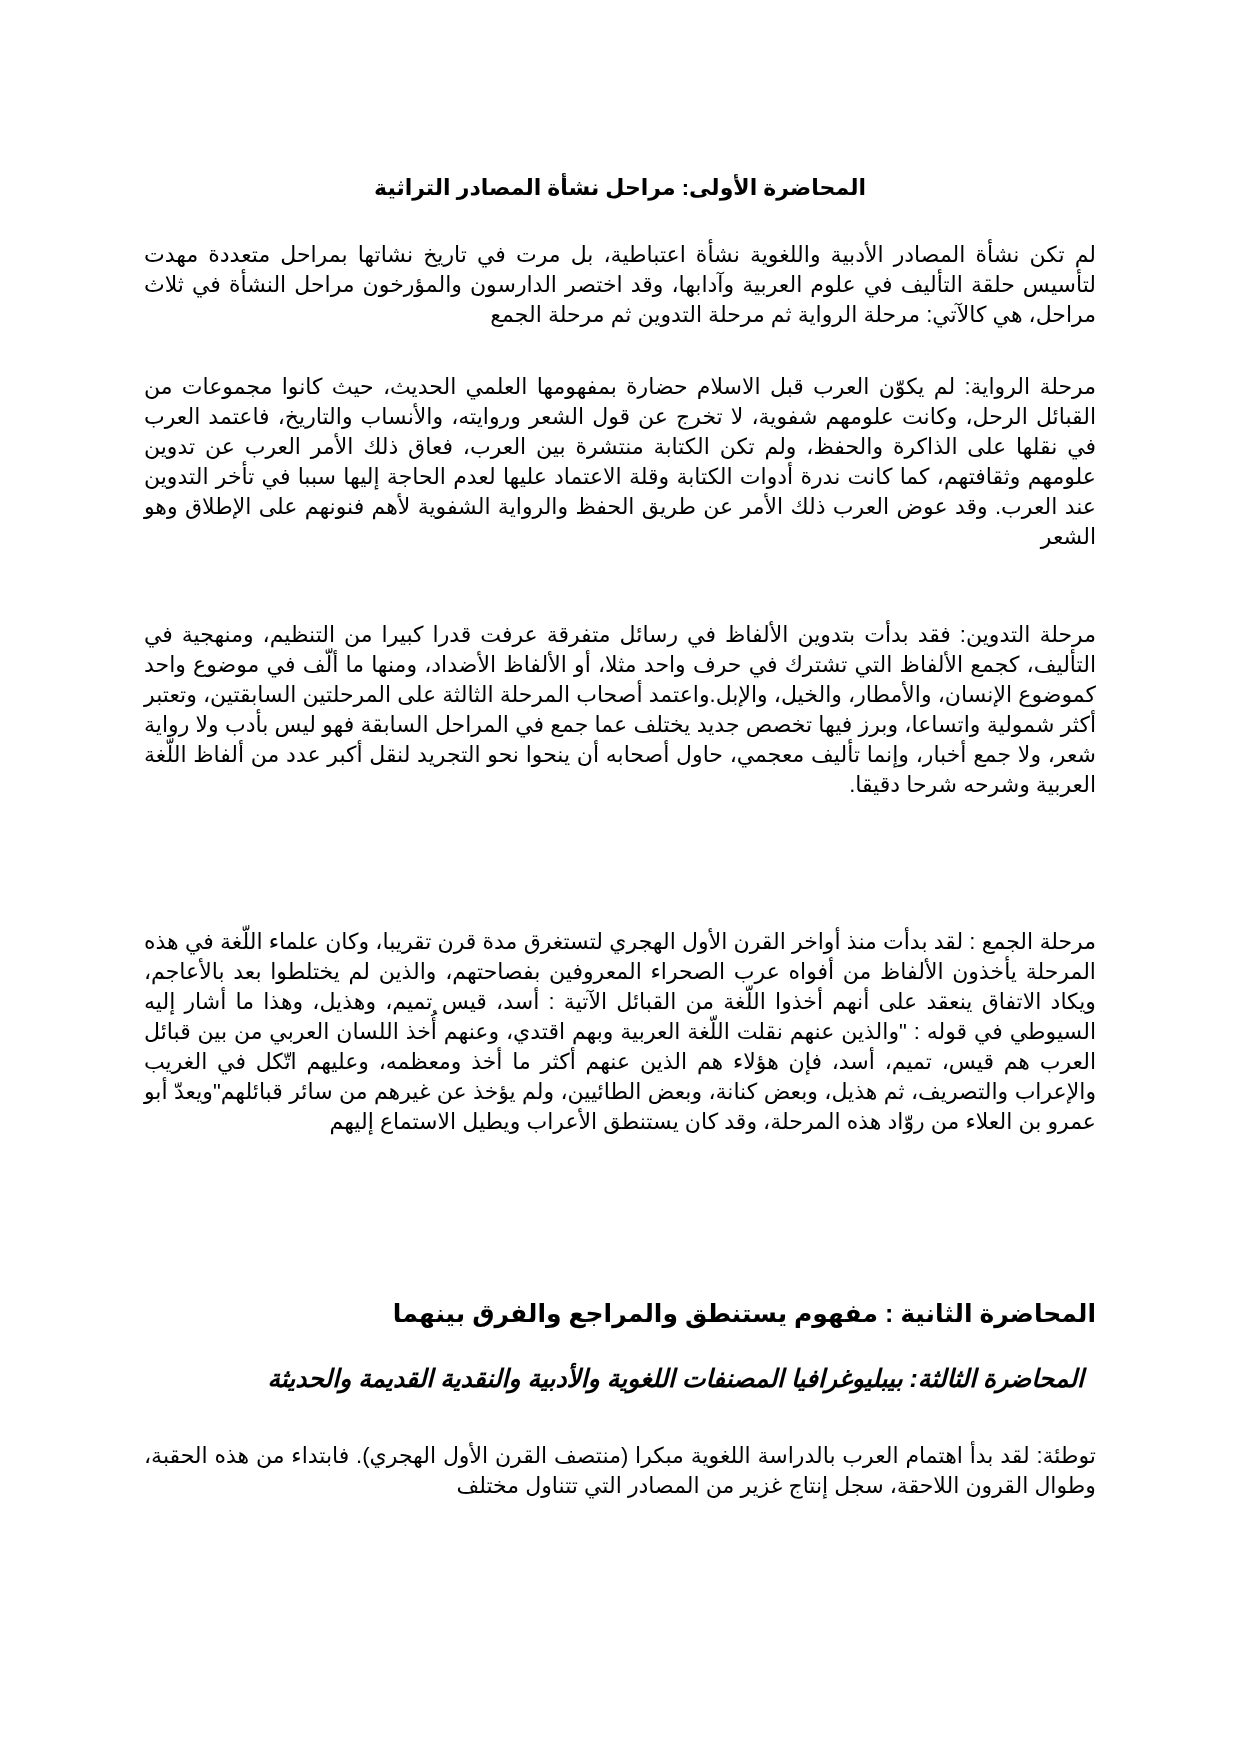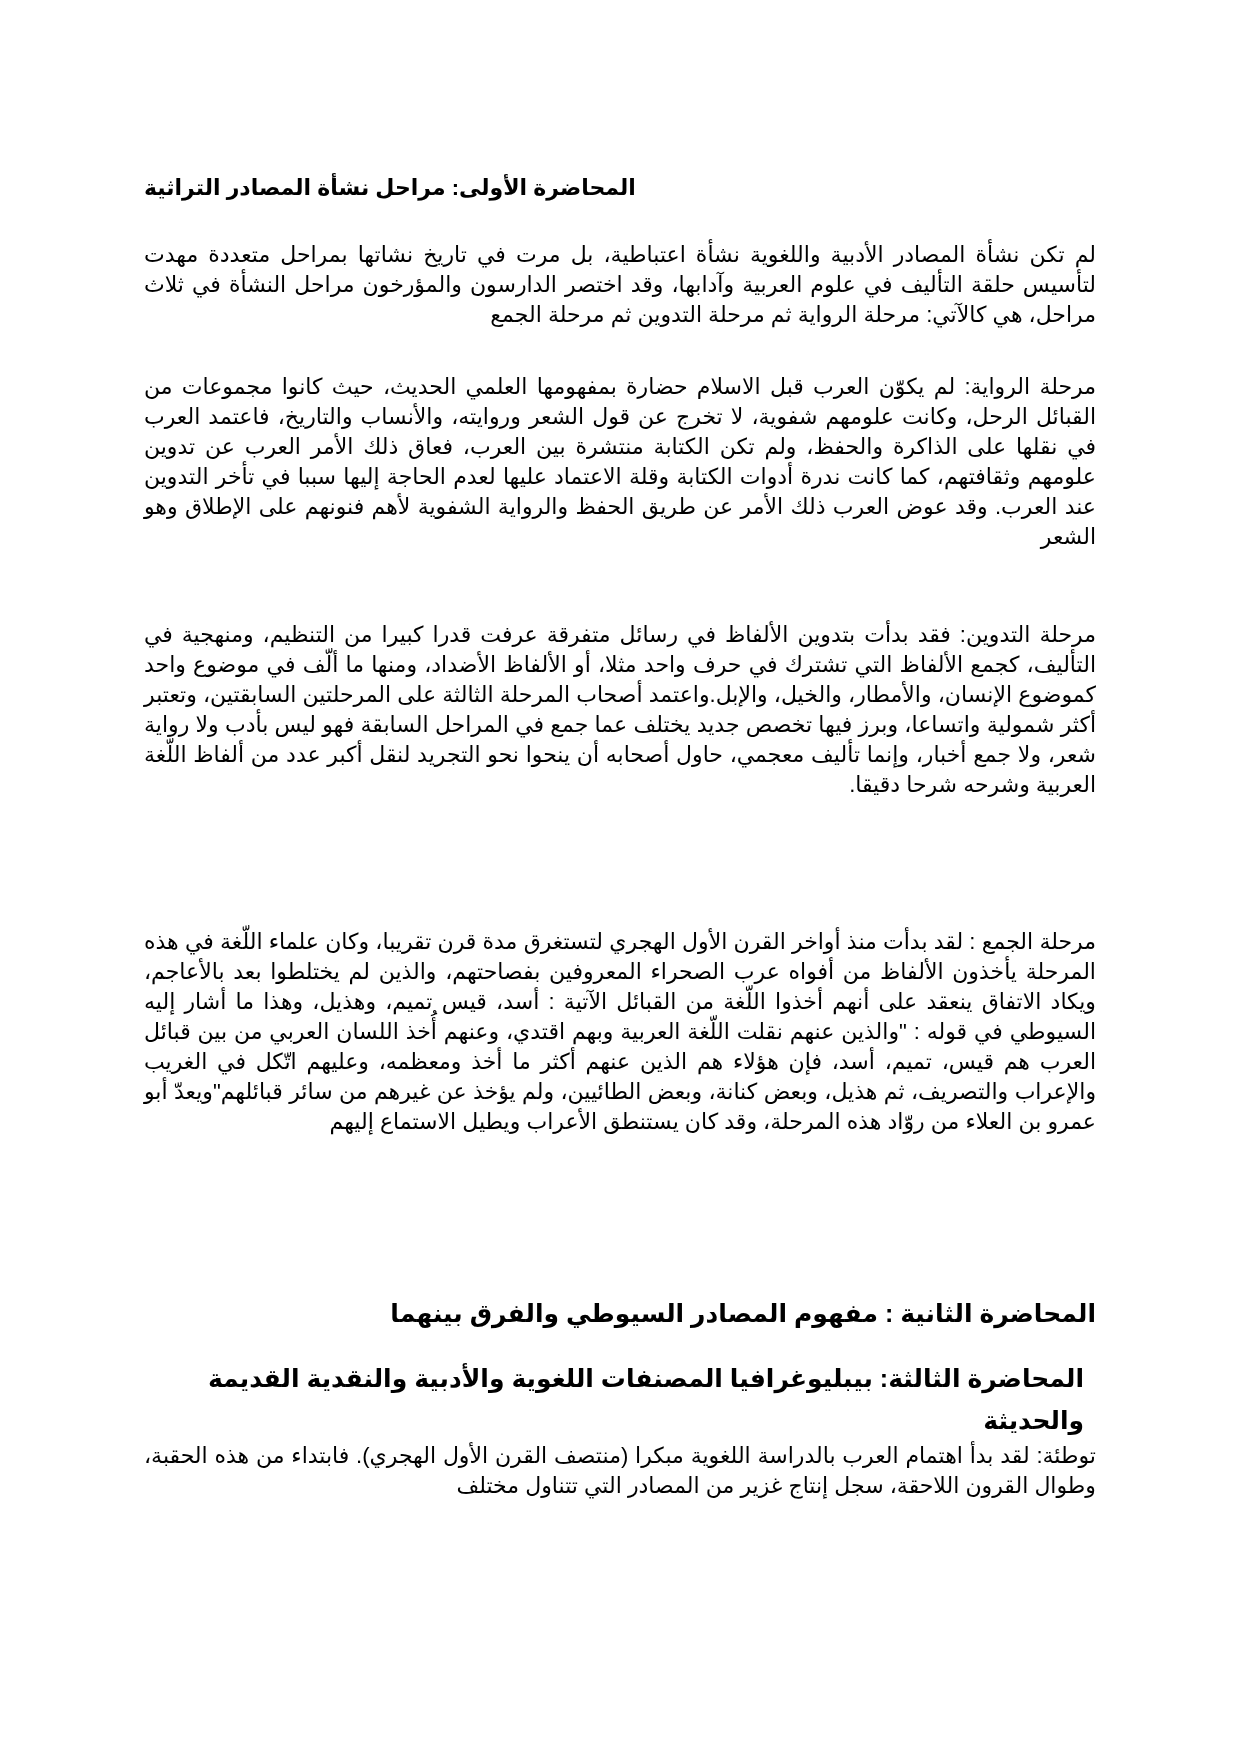--- a/index.html
+++ b/index.html
@@ -26,21 +26,21 @@
     .block {
       position: absolute;
       right: 0;
       width: 952px;
       direction: rtl;
     }
     .h1 {
       font-weight: bold;
       font-size: 22px;
       line-height: 32px;
-      text-align: left;
+      text-align: center;
     }
     .para {
       font-size: 22px;
       line-height: 30px;
       text-align: justify;
       text-align-last: right;
     }
     .para b {
       font-weight: normal;
     }
@@ -49,20 +49,21 @@
       font-size: 25px;
       line-height: 40px;
       text-align: right;
     }
     .h3 {
       font-weight: bold;
       font-size: 25px;
       line-height: 42px;
       text-align: right;
       padding-right: 12px;
+      font-style: italic;
     }
   </style>
 </head>
 <body>
 
 <div class="page">
 
   <div class="block h1" style="top:172px;">المحاضرة الأولى: مراحل نشأة المصادر التراثية</div>
 
   <div class="block para" style="top:240px;">لم تكن نشأة المصادر الأدبية واللغوية نشأة اعتباطية، بل مرت في تاريخ نشاتها بمراحل متعددة مهدت لتأسيس حلقة التأليف في علوم العربية وآدابها، وقد اختصر الدارسون والمؤرخون مراحل النشأة في ثلاث مراحل، هي كالآتي: مرحلة الرواية ثم مرحلة التدوين ثم مرحلة الجمع</div>
@@ -72,21 +73,21 @@
   </div>
 
   <div class="block para" style="top:620px;">
     <b>مرحلة التدوين:</b><span> فقد بدأت بتدوين الألفاظ في رسائل متفرقة عرفت قدرا كبيرا من التنظيم، ومنهجية في التأليف، كجمع الألفاظ التي تشترك في حرف واحد مثلا، أو الألفاظ الأضداد، ومنها ما ألّف في موضوع واحد كموضوع الإنسان، والأمطار، والخيل، والإبل.واعتمد أصحاب المرحلة الثالثة على المرحلتين السابقتين، وتعتبر أكثر شمولية واتساعا، وبرز فيها تخصص جديد يختلف عما جمع في المراحل السابقة فهو ليس بأدب ولا رواية شعر، ولا جمع أخبار، وإنما تأليف معجمي، حاول أصحابه أن ينحوا نحو التجريد لنقل أكبر عدد من ألفاظ اللّغة العربية وشرحه شرحا دقيقا.</span>
   </div>
 
   <div class="block para" style="top:927px;margin-left:40px;">
     <b>مرحلة الجمع</b><span> : لقد بدأت منذ أواخر القرن الأول الهجري لتستغرق مدة قرن تقريبا، وكان علماء اللّغة في هذه المرحلة يأخذون الألفاظ من أفواه عرب الصحراء المعروفين بفصاحتهم، والذين لم يختلطوا بعد بالأعاجم، ويكاد الاتفاق ينعقد على أنهم أخذوا اللّغة من القبائل الآتية : أسد، قيس تميم، وهذيل، وهذا ما أشار إليه السيوطي في قوله : "والذين عنهم نقلت اللّغة العربية وبهم اقتدي، وعنهم أُخذ اللسان العربي من بين قبائل العرب هم قيس، تميم، أسد، فإن هؤلاء هم الذين عنهم أكثر ما أخذ ومعظمه، وعليهم اتّكل في الغريب والإعراب والتصريف، ثم هذيل، وبعض كنانة، وبعض الطائيين، ولم يؤخذ عن غيرهم من سائر قبائلهم"ويعدّ أبو عمرو بن العلاء من روّاد هذه المرحلة، وقد كان يستنطق الأعراب ويطيل الاستماع إليهم</span>
   </div>
 
-  <div class="block h2" style="top:1293px;">المحاضرة الثانية : مفهوم المصادر السيوطي والفرق بينهما</div>
+  <div class="block h2" style="top:1293px;">المحاضرة الثانية : مفهوم يستنطق والمراجع والفرق بينهما</div>
 
   <div class="block h3" style="top:1357px;">المحاضرة الثالثة: بيبليوغرافيا المصنفات اللغوية والأدبية والنقدية القديمة والحديثة</div>
 
   <div class="block para" style="top:1441px;">
     <b>توطئة:</b><span>  لقد بدأ اهتمام العرب بالدراسة اللغوية مبكرا (منتصف القرن الأول الهجري). فابتداء من هذه الحقبة، وطوال القرون اللاحقة، سجل إنتاج غزير من المصادر التي تتناول مختلف</span>
   </div>
 
 </div>
 
 </body></html>

